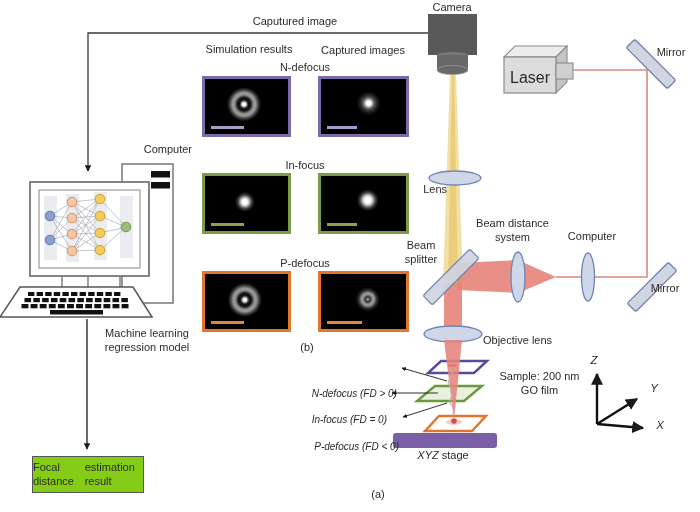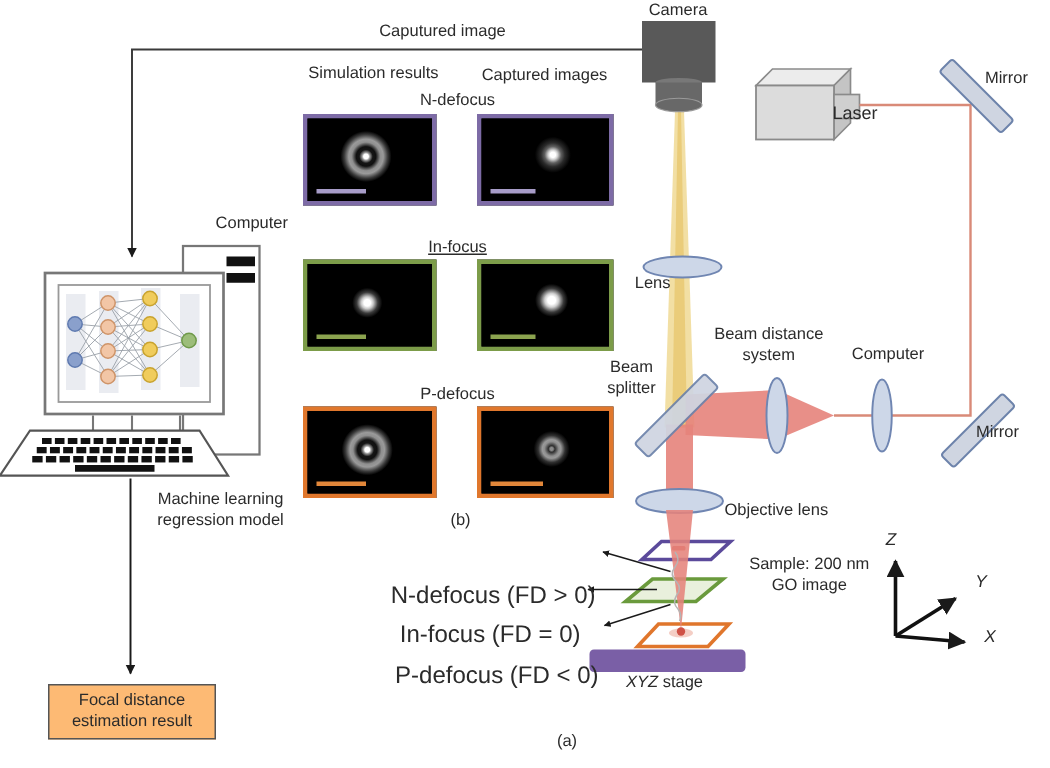--- a/index.html
+++ b/index.html
@@ -1,20 +1,20 @@
 <!DOCTYPE html>
 <html><head>
 <meta charset="utf-8">
 <style>
   html,body{margin:0;padding:0;background:#fff;}
   #stage{position:relative;width:700px;height:512px;background:#ffffff;overflow:hidden;
          font-family:"Liberation Sans", sans-serif;color:#2b2b2b;}
   #vector{position:absolute;left:0;top:0;z-index:1;}
   .lbl{position:absolute;z-index:3;font-size:11px;line-height:1.25;text-align:center;white-space:nowrap;}
-  .lbl.sm{font-size:16px;}
+  .lbl.sm{font-size:10px;font-style:italic;}
   .lbl.left{text-align:left;}
   .lbl.right{text-align:right;margin-top:29px;}
   .it{font-style:italic;}
   .panel{position:absolute;z-index:2;box-sizing:border-box;width:89px;height:61px;
          border:3px solid #7d6ba6;background:#0b0b0b;}
   .panel.wide{width:91px;}
   .panel .blob{position:absolute;left:0;top:0;right:0;bottom:0;}
   .panel .bar{position:absolute;left:6px;bottom:5px;width:33px;height:3.5px;}
   .bar-purple{background:#a79cc8;}
   .bar-green{background:#8ba34f;}
@@ -28,21 +28,21 @@
           #151515 4.5px, #101010 6.5px, #8f8f8f 9.5px, #9a9a9a 11.5px, #3a3a3a 14.5px, #000 17px);}
   .g-blob-n{background:radial-gradient(circle at 56% 44%, #ffffff 0px, #ffffff 1.8px, #d0d0d0 3.2px,
           #606060 5.5px, #2a2a2a 8px, #000 12px);}
   .g-dot{background:radial-gradient(circle at 48% 47%, #ffffff 0px, #ffffff 2.2px, #c9c9c9 4px,
           #3a3a3a 7px, #000 10px);}
   .g-dot-c{background:radial-gradient(circle at 55% 44%, #ffffff 0px, #ffffff 2.6px, #cfcfcf 4.6px,
           #3a3a3a 8px, #000 11px);}
   .g-ring-dim{background:radial-gradient(circle at 55% 46%, #8a8a8a 0px, #8a8a8a 1px, #2e2e2e 2.2px,
           #8f8f8f 4.8px, #9a9a9a 6.2px, #303030 9px, #000 12px);}
   .resultbox{position:absolute;z-index:3;left:32px;top:456px;width:110px;height:35px;
-             border:1.5px solid #555;background:#fdba74;display:flex;flex-direction:column;
+             border:1.5px solid #555;background:#84cc16;display:flex;flex-direction:row;
              align-items:center;justify-content:center;font-size:11px;line-height:1.25;}
 </style>
 </head>
 <body>
 
 <div id="stage">
 
   <svg id="vector" width="700" height="512" viewBox="0 0 700 512">
     <defs>
       <marker id="arr" markerWidth="6" markerHeight="6" refX="4.5" refY="2.5" orient="auto" markerUnits="strokeWidth">
@@ -205,55 +205,55 @@
       <line x1="597" y1="424" x2="597" y2="374" marker-end="url(#arr)"></line>
       <line x1="597" y1="424" x2="637" y2="399" marker-end="url(#arr)"></line>
       <line x1="597" y1="424" x2="643" y2="428" marker-end="url(#arr)"></line>
     </g>
   </svg>
 
   <div class="lbl" style="left:230px;top:15px;width:130px;">Caputured image</div>
   <div class="lbl" style="left:412px;top:1px;width:80px;">Camera</div>
   <div class="lbl" style="left:112px;top:143px;width:80px;text-align:right;">Computer</div>
   <div class="lbl right" style="left:402px;top:154px;width:45px;">Lens</div>
-  <div class="lbl" style="left:504px;top:68px;width:52px;font-size:12px;padding-left:40px;">Laser</div>
+  <div class="lbl" style="left:504px;top:68px;width:52px;font-size:16px;">Laser</div>
   <div class="lbl" style="left:644px;top:46px;width:54px;">Mirror</div>
   <div class="lbl" style="left:638px;top:282px;width:54px;">Mirror</div>
   <div class="lbl" style="left:455px;top:217px;width:115px;">
     <span>Beam distance</span><br>
     <span>system</span>
   </div>
   <div class="lbl" style="left:560px;top:230px;width:64px;">Computer</div>
   <div class="lbl" style="left:390px;top:239px;width:62px;">
     <span>Beam</span><br>
     <span>splitter</span>
   </div>
   <div class="lbl left" style="left:483px;top:334px;width:90px;">Objective lens</div>
   <div class="lbl" style="left:492px;top:370px;width:95px;">
     <span>Sample: 200 nm</span><br>
-    <span>GO image</span>
+    <span>GO film</span>
   </div>
   <div class="lbl" style="left:388px;top:449px;width:110px;"><span class="it">XYZ</span><span> stage</span></div>
   <div class="lbl it" style="left:586px;top:353px;width:16px;font-size:11.5px;">Z</div>
   <div class="lbl it" style="left:646px;top:381px;width:16px;font-size:11.5px;">Y</div>
   <div class="lbl it" style="left:652px;top:418px;width:16px;font-size:11.5px;">X</div>
 
   <div class="lbl" style="left:92px;top:327px;width:110px;">
     <span>Machine learning</span><br>
     <span>regression model</span>
   </div>
   <div class="resultbox">
     <span>Focal distance</span>
     <span>estimation result</span>
   </div>
 
   <div class="lbl" style="left:196px;top:43px;width:106px;">Simulation results</div>
   <div class="lbl" style="left:245px;top:61px;width:120px;">N-defocus</div>
   <div class="lbl" style="left:310px;top:44px;width:106px;">Captured images</div>
-  <div class="lbl" style="left:245px;top:159px;width:120px;text-decoration:underline;">In-focus</div>
+  <div class="lbl" style="left:245px;top:159px;width:120px;">In-focus</div>
   <div class="lbl" style="left:245px;top:257px;width:120px;">P-defocus</div>
 
   <div class="lbl sm right" style="left:252px;top:359px;width:145px;">N-defocus (FD &gt; 0)</div>
   <div class="lbl sm right" style="left:252px;top:385px;width:135px;">In-focus (FD = 0)</div>
   <div class="lbl sm right" style="left:254px;top:412px;width:145px;">P-defocus (FD &lt; 0)</div>
 
   <div class="lbl" style="left:292px;top:341px;width:30px;">(b)</div>
   <div class="lbl" style="left:363px;top:488px;width:30px;">(a)</div>
 
   <div class="panel bd-purple" style="left:202px;top:76px;">

